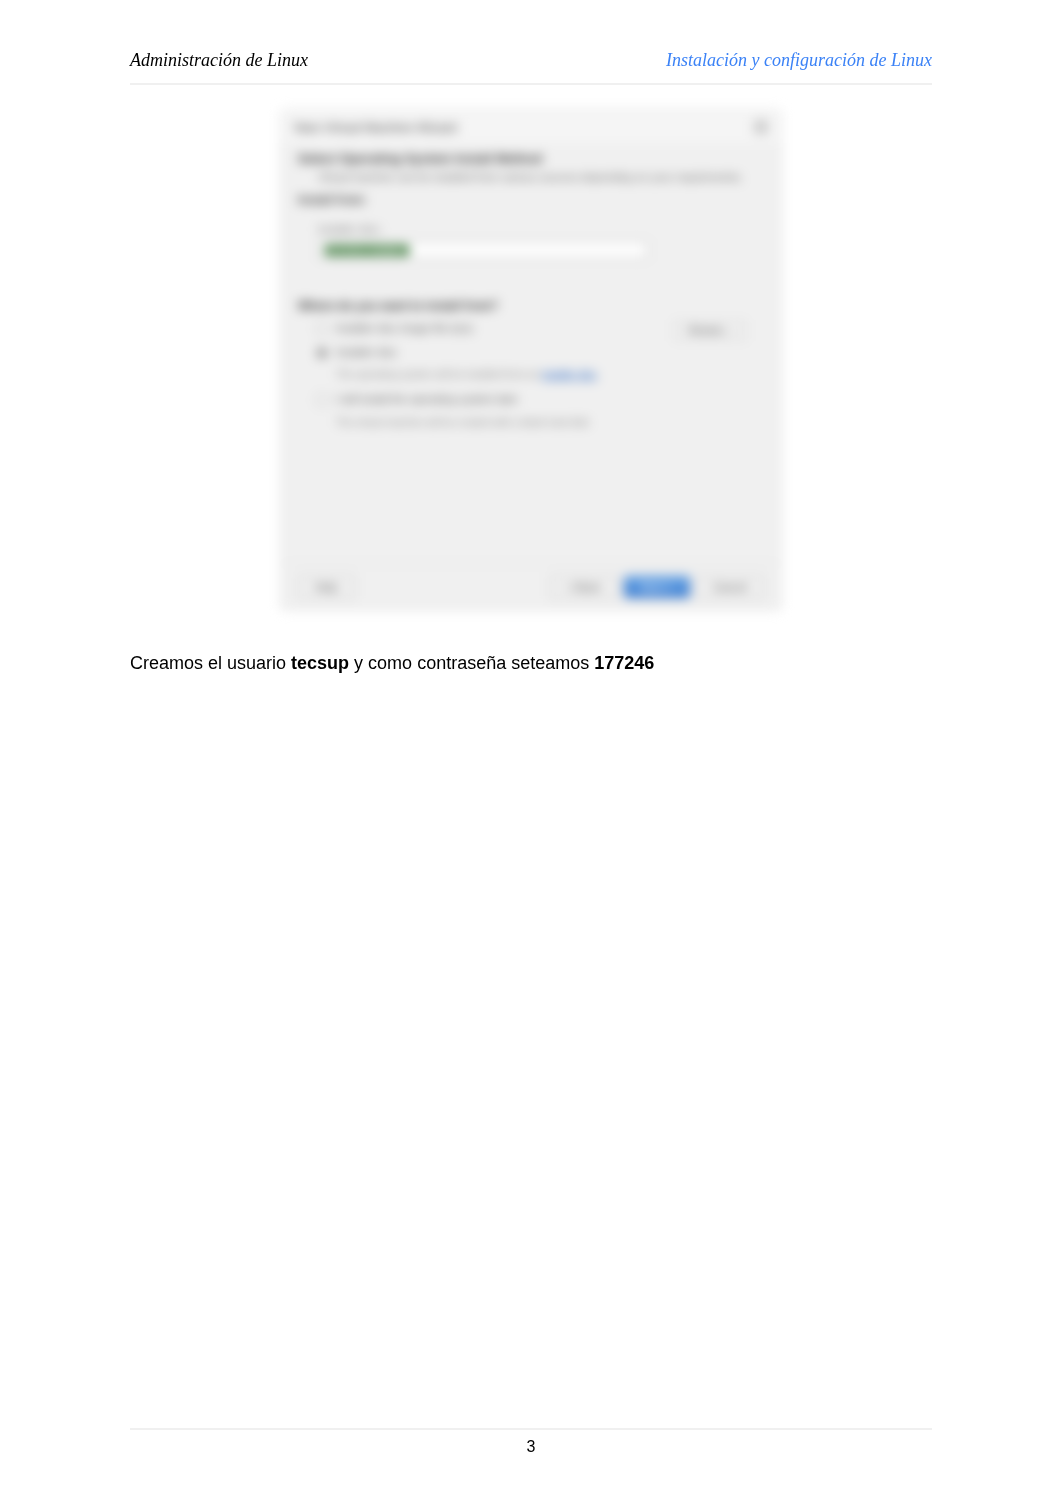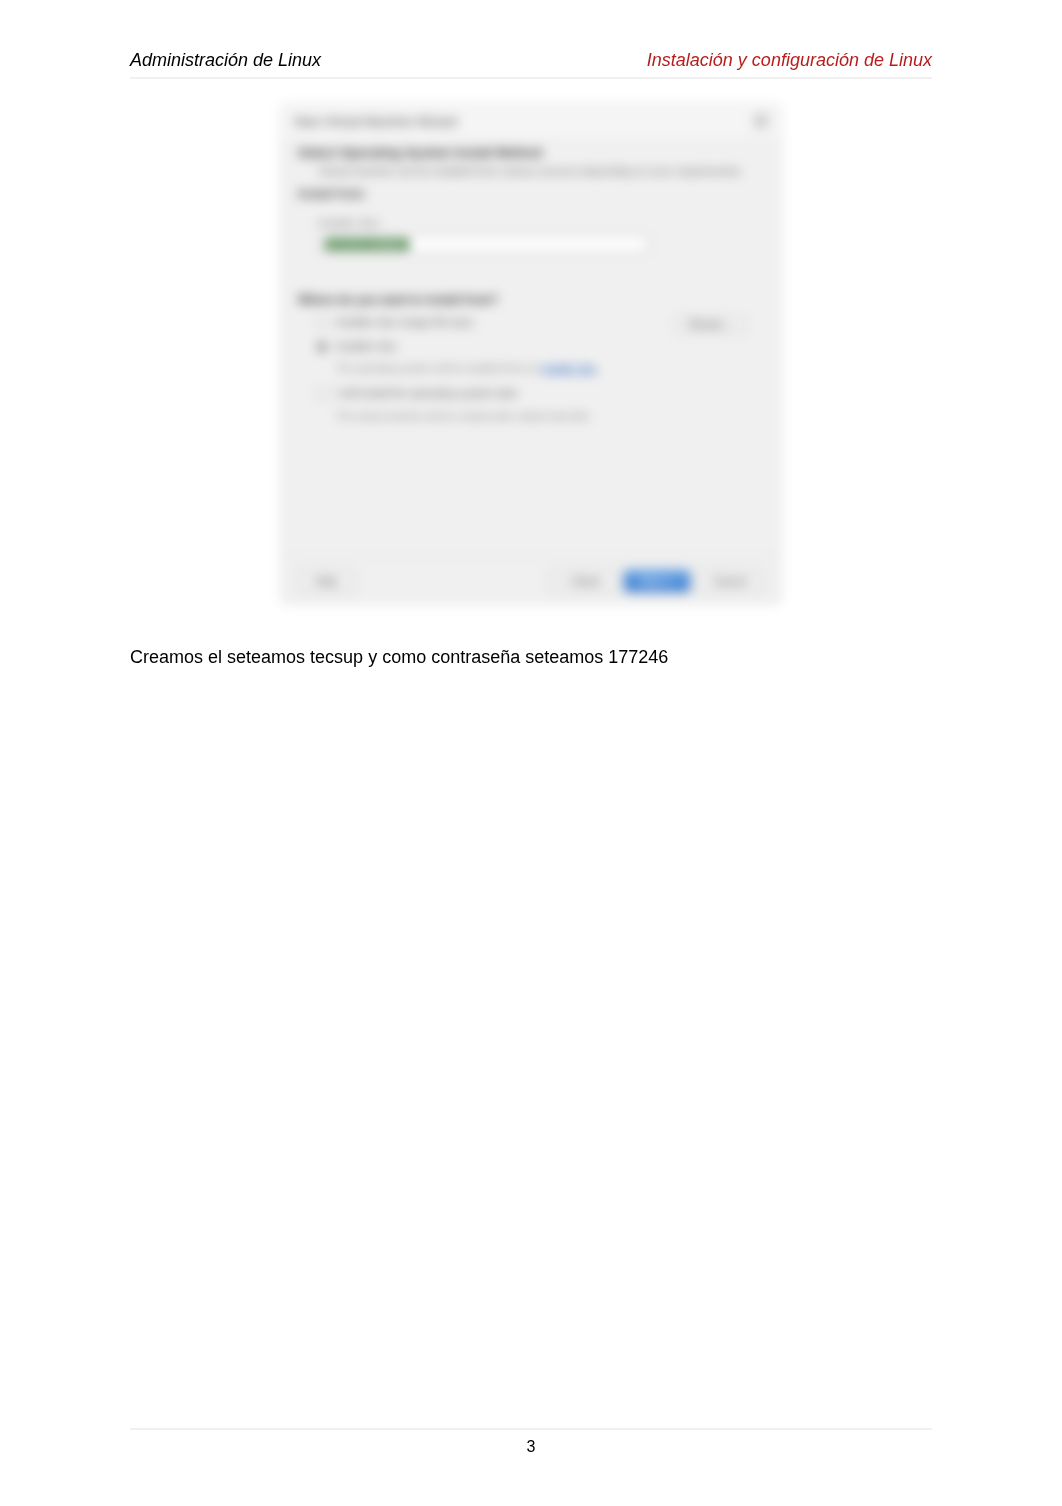--- a/index.html
+++ b/index.html
@@ -20,35 +20,36 @@
       width: 100%;
       height: 100%;
       padding: 50px 130px 60px 130px;
       position: relative;
     }
     
     .header {
       display: flex;
       justify-content: space-between;
       align-items: baseline;
-      padding-bottom: 6px;
+      padding-bottom: 12px;
       border-bottom: 2px solid rgba(0,0,0,0.06);
       margin-bottom: 25px;
+      font-family: Liberation Serif, serif;
     }
     
     .header-left {
       font-style: italic;
       font-size: 18px;
       color: #000;
     }
     
     .header-right {
       font-style: italic;
       font-size: 18px;
-      color: #b91c1c;
+      color: #3b82f6;
     }
     
     .screenshot-container {
       width: 500px;
       margin: 10px auto 40px auto;
       position: relative;
     }
     
     .wizard-dialog {
       width: 100%;
@@ -226,21 +227,21 @@
     }
     
     .body-text {
       font-size: 18px;
       color: #000;
       margin-top: 30px;
       line-height: 1.5;
     }
     
     .body-text .bold {
-      font-weight: normal;
+      font-weight: bold;
     }
     
     .page-footer {
       position: absolute;
       bottom: 50px;
       left: 130px;
       right: 130px;
       border-top: 2px solid rgba(0,0,0,0.06);
       text-align: center;
       padding-top: 8px;
@@ -311,20 +312,20 @@
         <div class="footer-spacer"></div>
         <button class="wizard-btn">&lt; Back</button>
         <button class="wizard-btn primary">Next &gt;</button>
         <button class="wizard-btn">Cancel</button>
       </div>
 
     </div>
   </div>
 
   <p class="body-text">
-    <span>Creamos el seteamos </span><span class="bold">tecsup</span><span> y como contraseña seteamos </span><span class="bold">177246</span>
+    <span>Creamos el usuario </span><span class="bold">tecsup</span><span> y como contraseña seteamos </span><span class="bold">177246</span>
   </p>
 
   <div class="page-footer">
     <span class="page-number">3</span>
   </div>
 
 </div>
 
 </body></html>

